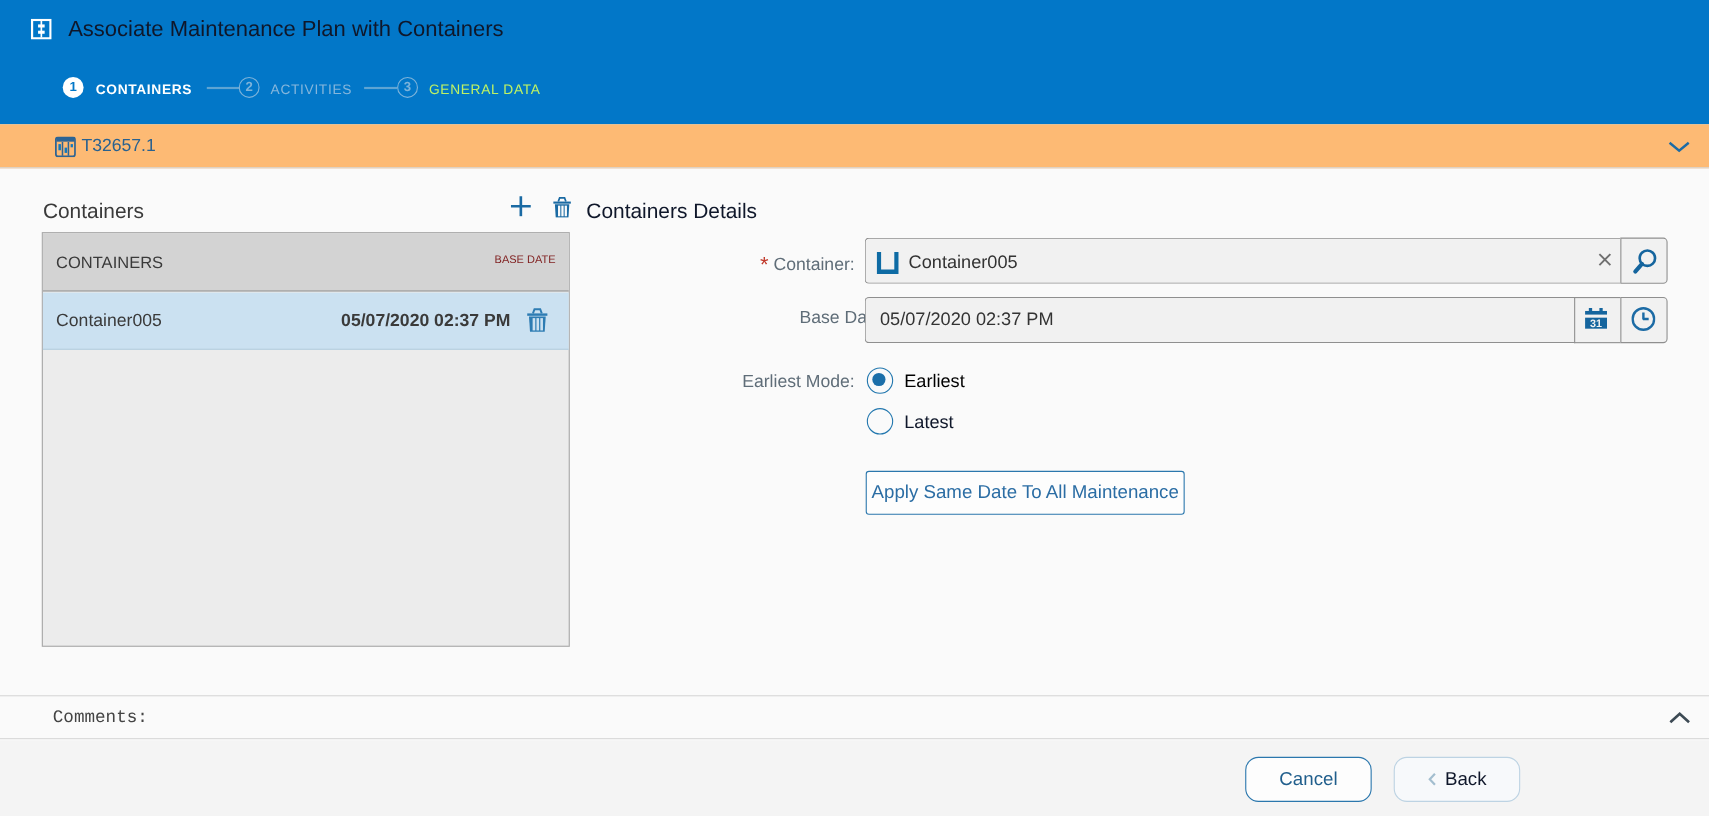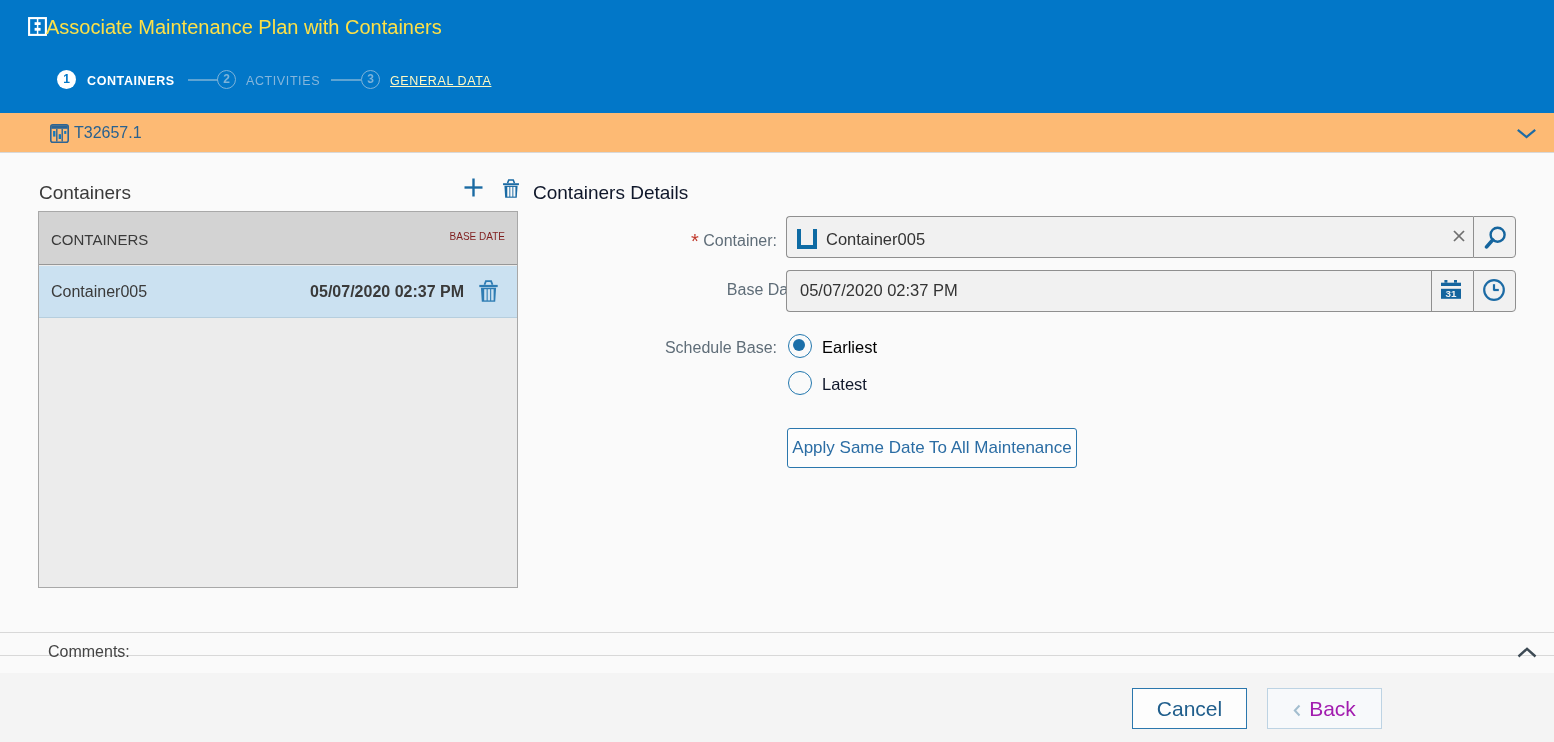--- a/index.html
+++ b/index.html
@@ -3,30 +3,30 @@
 <meta charset="utf-8">
 <style>
   * { margin:0; padding:0; box-sizing:border-box; }
   html,body { width:1554px; height:742px; }
   body { font-family:"Liberation Sans", sans-serif; background:#fafafa; position:relative; overflow:hidden; }
   .abs { position:absolute; }
 
   
   .header { position:absolute; left:0; top:0; width:1554px; height:113px; background:#0277c8; }
   .h-icon { position:absolute; left:28px; top:17px; }
-  .h-title { position:absolute; left:46px; top:16px; font-size:20px; color:#fde047; }
+  .h-title { position:absolute; left:62px; top:16px; font-size:20px; color:#0f172a; }
   .step-circle { position:absolute; width:19px; height:19px; border-radius:50%; top:70px;
                  font-size:12px; font-weight:bold; text-align:center; line-height:19px; }
   .sc1 { left:57px; background:#fff; color:#0277c8; }
   .sc2 { left:217px; border:1.5px solid #7db3da; color:#7db3da; line-height:16px; }
   .sc3 { left:361px; border:1.5px solid #7db3da; color:#7db3da; line-height:16px; }
   .step-label { position:absolute; top:74px; font-size:12.5px; letter-spacing:0.6px; font-weight:bold; }
   .sl1 { left:87px; color:#fff; }
   .sl2 { left:246px; color:#85b6dc; font-weight:normal; }
-  .sl3 { left:390px; color:#fef9c3; font-weight:normal;text-decoration:underline; }
+  .sl3 { left:390px; color:#bef264; font-weight:normal; }
   .step-line { position:absolute; top:79px; height:1.5px; background:#5ea4d3; width:30px; }
   .ln1 { left:188px; }
   .ln2 { left:331px; }
 
   
   .recbar { position:absolute; left:0; top:113px; width:1554px; height:40px; background:#fdba74; border-bottom:1px solid #d8d8d8; }
   .rec-icon { position:absolute; left:50px; top:11px; }
   .rec-text { position:absolute; left:74px; top:11px; font-size:16px; color:#29618f; }
   .rec-chev { position:absolute; left:1516px; top:15px; }
 
@@ -69,30 +69,30 @@
   .r1 { left:788px; top:334px; }
   .r2 { left:788px; top:371px; }
   .r1-lbl { position:absolute; left:822px; top:338px; font-size:16.5px; color:#000000; }
   .r2-lbl { position:absolute; left:822px; top:375px; font-size:16.5px; color:#0f172a; }
 
   .apply-btn { position:absolute; left:787px; top:428px; width:290px; height:40px; background:#fdfdfd;
                border:1px solid #2b77ad; border-radius:3px; color:#2b6da4; font-size:17px;
                text-align:center; line-height:38px; }
 
   
-  .combar { position:absolute; left:0; top:632px; width:1554px; height:24px; background:#fafafa;
-            border-top:1px solid #d8d8d8; border-bottom:1px solid #d8d8d8; }
+  .combar { position:absolute; left:0; top:632px; width:1554px; height:40px; background:#fafafa;
+            border-top:1px solid #d8d8d8; border-bottom:1px solid #d8d8d8;font-family:Liberation Mono, monospace; }
   .com-text { position:absolute; left:48px; top:10px; font-size:16px; color:#444; }
   .com-chev { position:absolute; left:1517px; top:14px; }
 
   
   .footer { position:absolute; left:0; top:673px; width:1554px; height:69px; background:#f4f4f4; }
-  .btn { position:absolute; top:15px; height:41px; border-radius:0; font-size:21px; text-align:center; }
+  .btn { position:absolute; top:15px; height:41px; border-radius:12px; font-size:17px; text-align:center; }
   .btn-cancel { left:1132px; width:115px; background:#fdfdfd; border:1px solid #2b77ad; color:#205e8c; line-height:39px; }
-  .btn-back { left:1267px; width:115px; background:#f7f9fb; border:1px solid #bdd3e3; color:#a21caf; line-height:39px; }
+  .btn-back { left:1267px; width:115px; background:#f7f9fb; border:1px solid #bdd3e3; color:#0f172a; line-height:39px; }
   .btn-next { left:1402px; width:114px; background:#0f6ca3; border:none; color:#fff; line-height:41px; }
 </style>
 </head>
 <body>
 
 <div class="header">
   <svg class="h-icon" width="19" height="19" viewBox="0 0 19 19">
     <rect x="1.1" y="1.1" width="16.8" height="16.8" fill="none" stroke="#fff" stroke-width="2.1"></rect>
     <line x1="9.6" y1="2" x2="9.6" y2="17" stroke="#fff" stroke-width="1.5"></line>
     <rect x="6.6" y="5.2" width="6" height="2.8" fill="#fff"></rect>
@@ -187,21 +187,21 @@
   <rect x="0" y="2.7" width="20" height="3.3" fill="#15659e"></rect>
   <rect x="0" y="8.8" width="20" height="10" fill="#15659e"></rect>
   <text x="10" y="17.1" font-family="Liberation Sans" font-size="9.8" font-weight="bold" fill="#f1f1f1" text-anchor="middle">31</text>
 </svg>
 <svg class="abs" style="left:1483px; top:279px;" width="22" height="22" viewBox="0 0 22 22">
   <circle cx="11" cy="11" r="9.8" fill="none" stroke="#1c6ba5" stroke-width="2.2"></circle>
   <line x1="11" y1="11.5" x2="11" y2="5.2" stroke="#1c6ba5" stroke-width="2.2"></line>
   <line x1="10.6" y1="11" x2="15.8" y2="11" stroke="#1c6ba5" stroke-width="2.2"></line>
 </svg>
 
-<div class="f-label row3-label">Schedule Base:</div>
+<div class="f-label row3-label">Earliest Mode:</div>
 <div class="radio r1">
     <div class="dot"></div>
   </div>
 <div class="r1-lbl">Earliest</div>
 <div class="radio r2"></div>
 <div class="r2-lbl">Latest</div>
 
 <div class="apply-btn">Apply Same Date To All Maintenance</div>
 
 <div class="combar">

